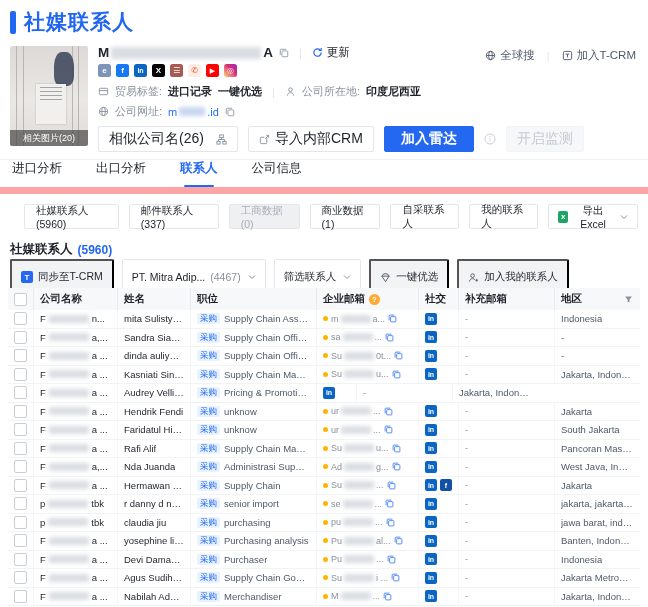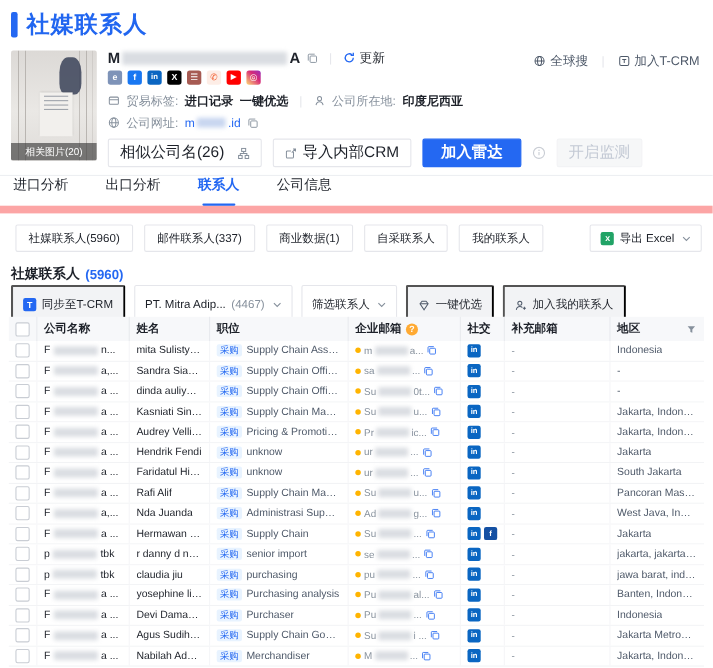--- a/index.html
+++ b/index.html
@@ -71,21 +71,21 @@
 
   
   .divider1{top:159px;left:0;right:0;height:1px;background:#EDEFF2;}
   .tabs-bar{top:160px;left:0;right:0;height:34px;border-bottom:7px solid #fca5a5;display:flex;
     align-items:flex-end;padding:0 0 0 12px;gap:34px;box-sizing:border-box;}
   .tab{font-size:12.5px;color:#1D2129;padding-bottom:10px;position:relative;cursor:pointer;}
   .tab.active{color:#2468F2;font-weight:bold;}
   .tab.active::after{content:"";position:absolute;left:4px;right:4px;bottom:0;height:2.5px;background:#2468F2;border-radius:2px;}
 
   
-  .pills{top:204px;left:14px;right:10px;display:flex;align-items:center;gap:10px;}
+  .pills{top:204px;left:24px;right:10px;display:flex;align-items:center;gap:10px;}
   .pill{height:25px;border:1px solid #E5E6EB;border-radius:2px;background:#fff;display:flex;align-items:center;
     padding:0 11px;font-size:10.5px;color:#1D2129;cursor:pointer;box-sizing:border-box;}
   .pill.disabled{background:#EFF0F2;color:#A9AEB8;cursor:default;}
   .export-btn{margin-left:auto;height:25px;border:1px solid #E5E6EB;border-radius:2px;background:#fff;
     display:flex;align-items:center;gap:5px;padding:0 9px;font-size:10.5px;color:#1D2129;cursor:pointer;box-sizing:border-box;}
   .xls{width:12px;height:12px;border-radius:2px;background:#21A366;color:#fff;font-size:8px;font-weight:bold;
     display:flex;align-items:center;justify-content:center;}
 
   
   .section-head{top:241px;left:10px;display:flex;align-items:center;gap:5px;}
@@ -279,20 +279,21 @@
 <div class="abs tabs-bar">
   <span class="tab">进口分析</span>
   <span class="tab">出口分析</span>
   <span class="tab active">联系人</span>
   <span class="tab">公司信息</span>
 </div>
 
 <div class="abs pills">
   <span class="pill">社媒联系人(5960)</span>
   <span class="pill">邮件联系人(337)</span>
+  <span class="pill disabled">工商数据(0)</span>
   <span class="pill">商业数据(1)</span>
   <span class="pill">自采联系人</span>
   <span class="pill">我的联系人</span>
   <button class="export-btn">
     <span class="xls">x</span>
     <span>导出 Excel</span>
     <svg class="chev" width="8" height="6" viewBox="0 0 8 6">
         <path d="M1 1.5l3 3 3-3" stroke="#86909C" fill="none"></path>
       </svg>
   </button>
@@ -517,30 +518,20 @@
       <span class="blur b-co"></span>
       <span>a ...</span>
     </div>
     <div class="td c-name">
           <span class="name-txt">Audrey Vellicia</span>
         </div>
     <div class="td c-pos">
       <span class="tag">采购</span>
       <span class="pos-text">Pricing &amp; Promotion Execut...</span>
     </div>
-    <div class="td c-email">
-      <span class="dot"></span>
-      <span class="t-mut">Pr</span>
-      <span class="blur b-em"></span>
-      <span class="t-mut">ic...</span>
-      <svg class="copy-blue" width="9" height="9" viewBox="0 0 12 12">
-            <rect x="3.5" y="3.5" width="7" height="7" rx="1" fill="none" stroke="currentColor"></rect>
-            <path d="M8.5 1.5h-6a1 1 0 0 0-1 1v6" fill="none" stroke="currentColor"></path>
-          </svg>
-    </div>
     <div class="td c-social">
           <span class="sic li">in</span>
         </div>
     <div class="td c-extra">
           <span class="t-mut">-</span>
         </div>
     <div class="td c-region">
           <span class="region-txt">Jakarta, Indonesia</span>
         </div>
   </div>

